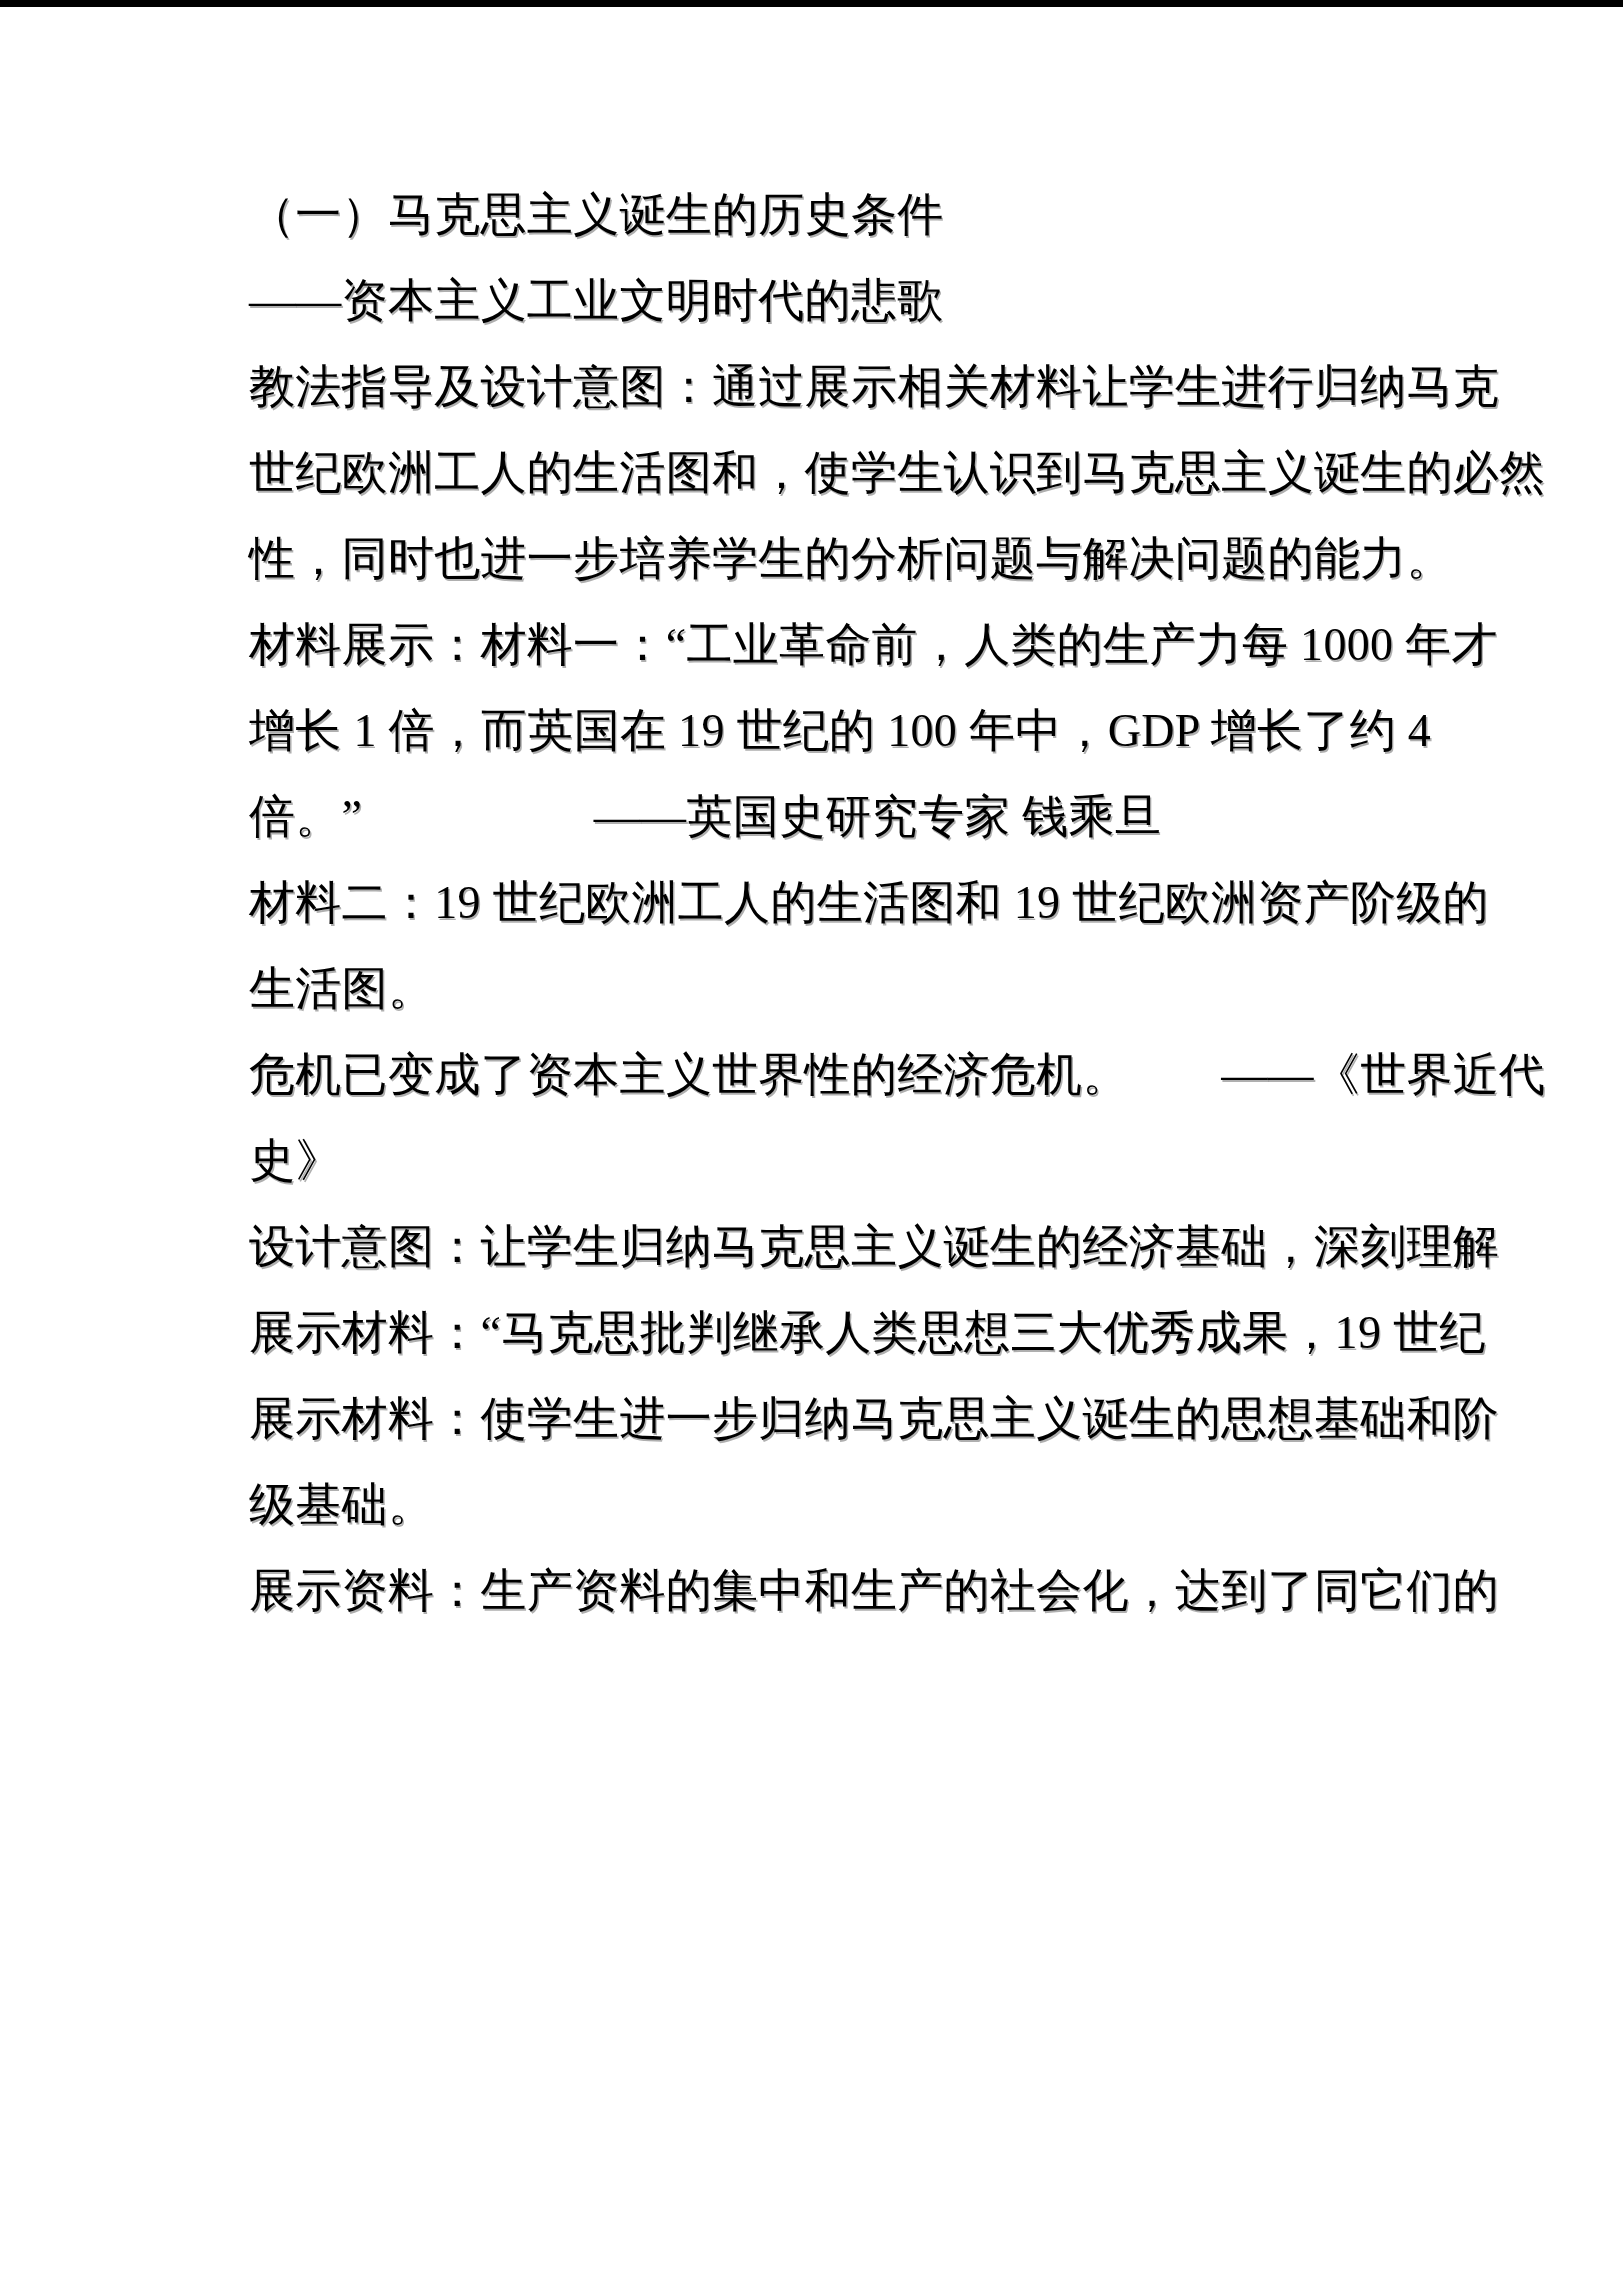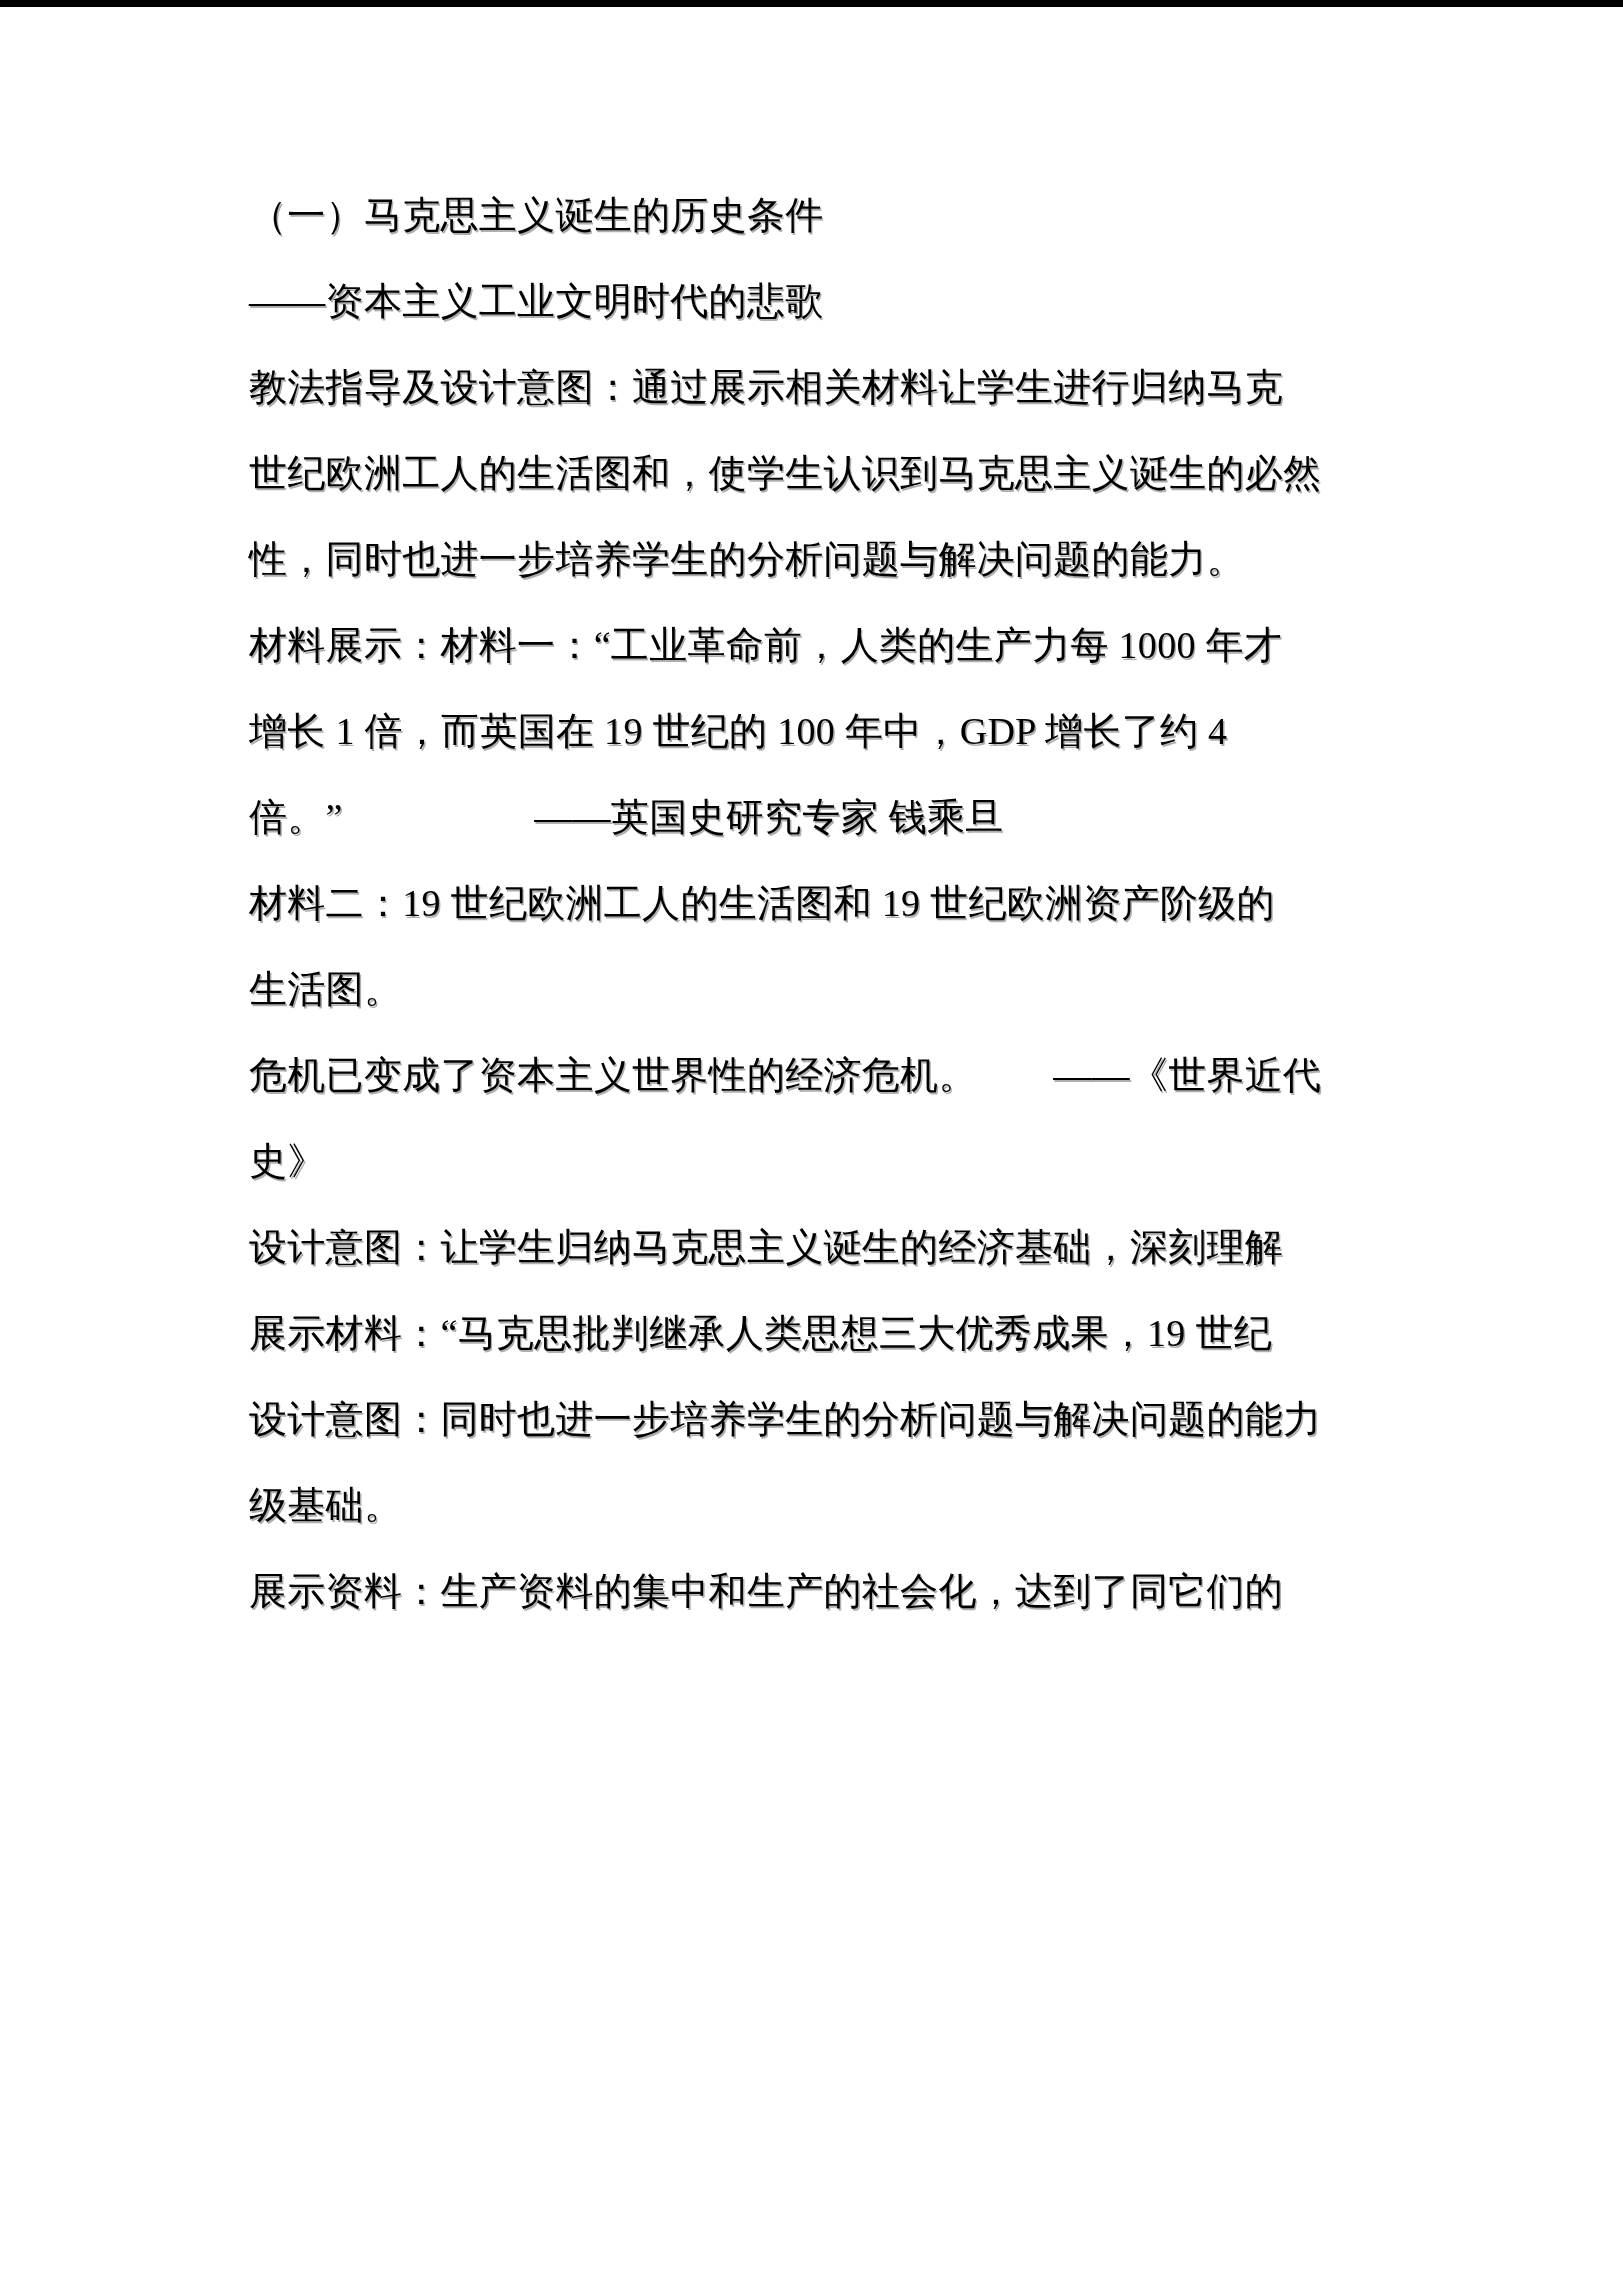--- a/index.html
+++ b/index.html
@@ -20,21 +20,21 @@
     left: 0;
     width: 1623px;
     height: 6.8px;
     background: #000000;
   }
   .text-block {
     position: absolute;
     left: 249px;
     top: 172px;
     width: 1132px;
-    font-size: 38px;
+    font-size: 46px;
     line-height: 86px;
     letter-spacing: 0.3px;
     color: #000000;
     text-shadow: 1.4px 2px 0 rgba(110,110,110,0.55);
   }
   .line {
     height: 86px;
     white-space: pre;
   }
   .align-right {
@@ -55,18 +55,18 @@
     <div class="line">性，同时也进一步培养学生的分析问题与解决问题的能力。</div>
     <div class="line">材料展示：材料一：“工业革命前，人类的生产力每 1000 年才</div>
     <div class="line">增长 1 倍，而英国在 19 世纪的 100 年中，GDP 增长了约 4</div>
     <div class="line">倍。”　　　　　——英国史研究专家 钱乘旦</div>
     <div class="line">材料二：19 世纪欧洲工人的生活图和 19 世纪欧洲资产阶级的</div>
     <div class="line">生活图。</div>
     <div class="line">危机已变成了资本主义世界性的经济危机。　　——《世界近代</div>
     <div class="line">史》</div>
     <div class="line">设计意图：让学生归纳马克思主义诞生的经济基础，深刻理解</div>
     <div class="line">展示材料：“马克思批判继承人类思想三大优秀成果，19 世纪</div>
-    <div class="line">设计意图：同时也进一步培养学生的分析问题与解决问题的能力</div>
+    <div class="line">展示材料：使学生进一步归纳马克思主义诞生的思想基础和阶</div>
     <div class="line">级基础。</div>
     <div class="line">展示资料：生产资料的集中和生产的社会化，达到了同它们的</div>
   </div>
 </div>
 
 
 </body></html>

